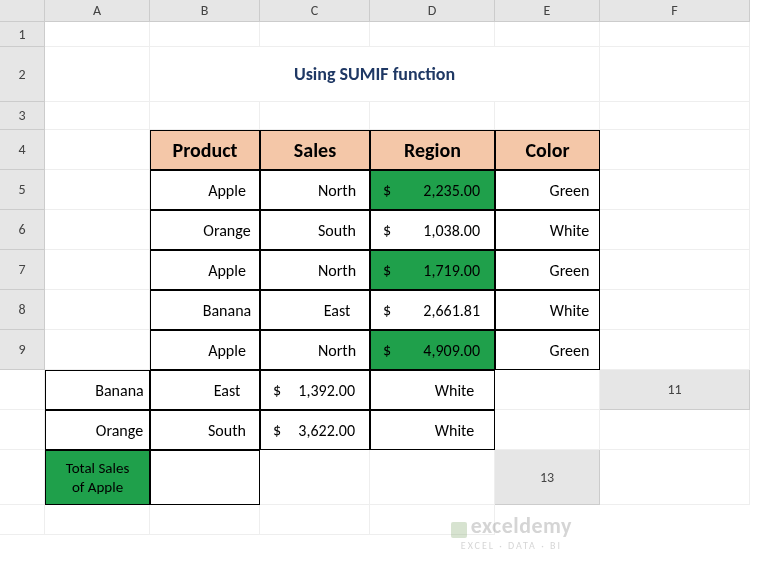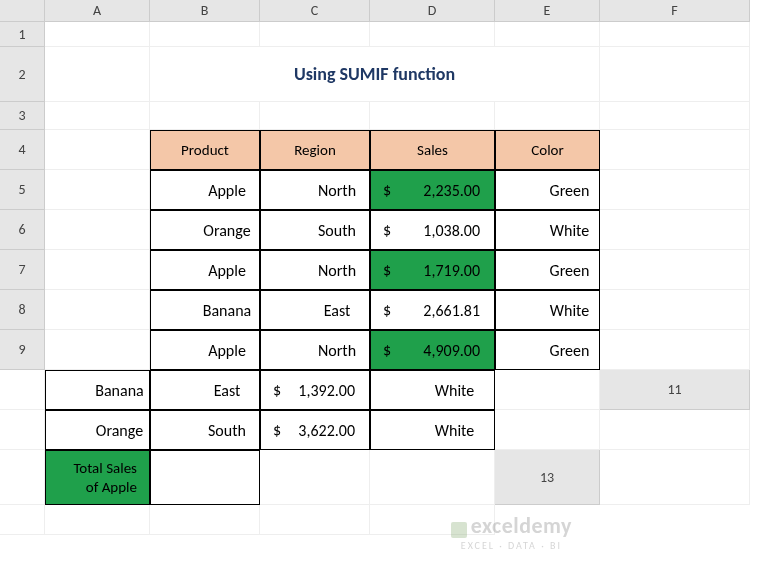--- a/index.html
+++ b/index.html
@@ -42,39 +42,39 @@
     position: relative;
     background: #fff;
   }
   .title {
     font-weight: bold;
     font-size: 18px;
     color: #1f3864;
   }
   .th {
     background: #f4c7a8;
-    font-weight: normal;
-    font-size: 15px;
+    font-weight: bold;
+    font-size: 20px;
     border: 1.5px solid #000 !important;
   }
   .td {
     border: 1.5px solid #000 !important;
     font-size: 16px;
     padding-left: 44px;
   }
   .td.green { background: #1fa04b; color: #000; }
   .sales {
     padding: 0 14px 0 12px;
     justify-content: space-between;
   }
   .totalbox {
     background: #1fa04b;
     color: #000;
     font-size: 15px;
-    text-align: right;
+    text-align: center;
     line-height: 1.25;
     padding: 12px;
     border: 1.5px solid #000 !important;
     flex-direction: column;
   }
   .totalval {
     border: 1.5px solid #000 !important;
   }
   .watermark {
     position: absolute;
@@ -135,22 +135,22 @@
   <div class="cell"></div>
   <div class="cell"></div>
   <div class="cell"></div>
   <div class="cell"></div>
   <div class="cell"></div>
   <div class="cell"></div>
 
   <div class="rcell">4</div>
   <div class="cell"></div>
   <div class="cell th">Product</div>
+  <div class="cell th">Sales</div>
   <div class="cell th">Region</div>
-  <div class="cell th">Sales</div>
   <div class="cell th">Color</div>
   <div class="cell"></div>
 
   <div class="rcell">5</div>
   <div class="cell"></div>
   <div class="cell td">Apple</div>
   <div class="cell td">North</div>
   <div class="cell td sales green">
       <span>$</span>
       <span>2,235.00</span>

